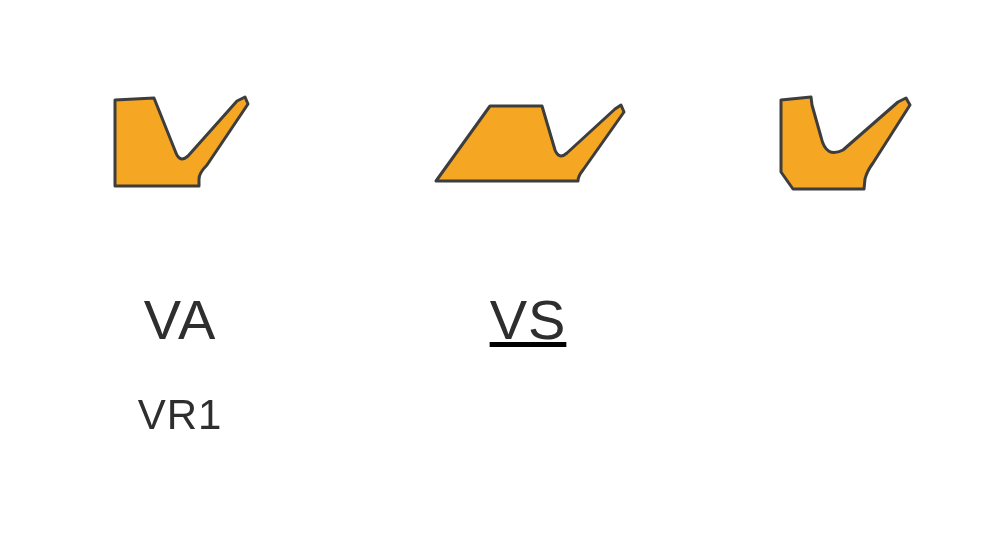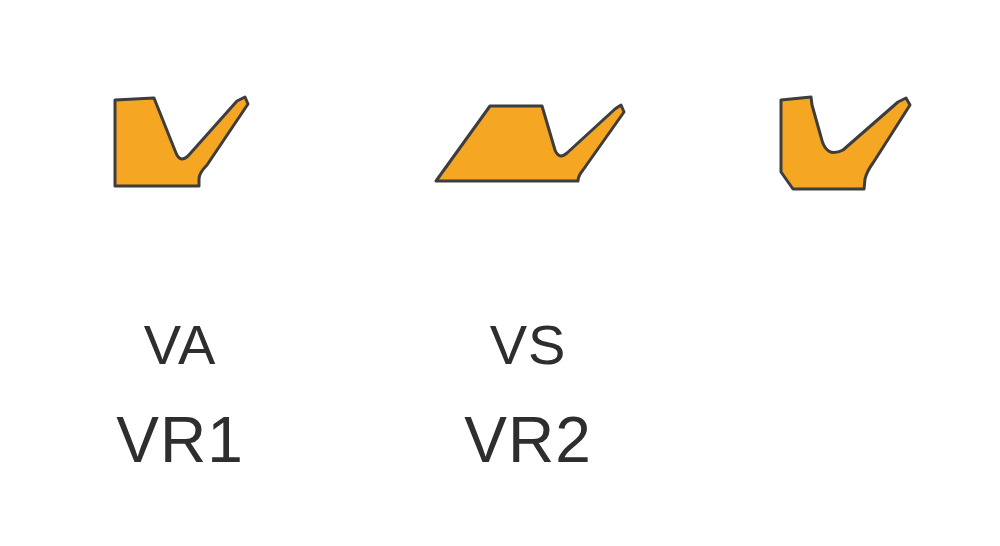--- a/index.html
+++ b/index.html
@@ -20,51 +20,50 @@
   }
   .col {
     position: absolute;
     top: 0;
     width: 320px;
     display: flex;
     flex-direction: column;
     align-items: center;
   }
   .col-1 { left: 20px; }
-  .col-2 { left: 368px; }
+  .col-2 { left: 368px; text-decoration: underline; }
   .col-3 { left: 683px; }
   .shape-area {
     height: 285px;
     width: 100%;
     display: flex;
     align-items: center;
     justify-content: center;
   }
   .seal {
     fill: var(--seal-fill, #F5A623);
     stroke: var(--seal-stroke, #3d3d3d);
     stroke-width: 3;
     stroke-linejoin: round;
     stroke-linecap: round;
   }
   .type-label {
-    margin-top: 25px;
     height: 70px;
     line-height: 70px;
     font-size: 56px;
     font-weight: 300;
     letter-spacing: 1px;
     color: var(--label-text, #2e2e2e);
     text-align: center;
   }
   .alt-label {
     margin-top: 25px;
     height: 70px;
     line-height: 70px;
-    font-size: 64px;
+    font-size: 42px;
     font-weight: 300;
     letter-spacing: 1px;
     color: var(--label-text, #2e2e2e);
     text-align: center;
   }
 </style>
 </head>
 <body>
 
 <div class="canvas">
@@ -79,21 +78,20 @@
     <div class="alt-label">VR1</div>
   </div>
 
   <div class="col col-2">
     <div class="shape-area">
       <svg width="195" height="85" viewBox="0 0 195 85" aria-hidden="true">
         <path class="seal" d="M 5 81 L 59 6 L 111 6 L 124 50 Q 128 60 136 53 L 184 9 L 190 5 L 193 12 L 152 70 Q 147 76 147 81 Z"></path>
       </svg>
     </div>
     <div class="type-label">VS</div>
-    <div class="alt-label">VR2</div>
   </div>
 
   <div class="col col-3">
     <div class="shape-area">
       <svg width="145" height="100" viewBox="0 0 145 100" aria-hidden="true">
         <path class="seal" d="M 10 7 L 40 4 L 41 12 L 50 44 Q 55 66 72 57 L 127 9 L 135 5 L 139 12 L 102 70 Q 96 78 94 86 L 93 96 L 22 96 L 10 79 Z"></path>
       </svg>
     </div>
   </div>
 

